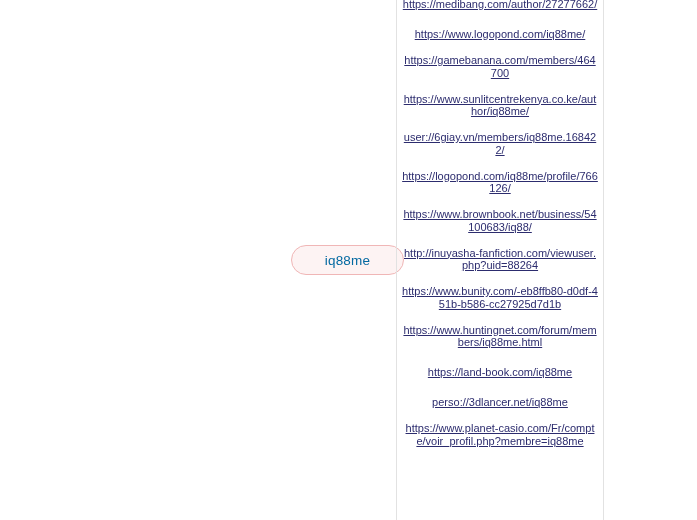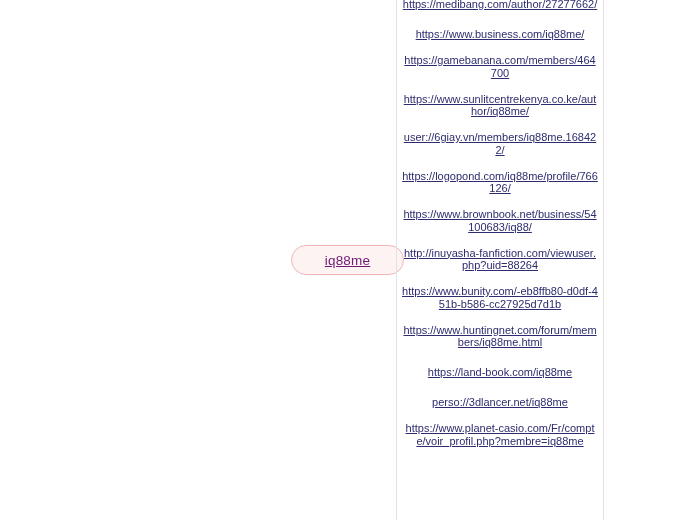--- a/index.html
+++ b/index.html
@@ -69,41 +69,40 @@
     border-radius: 16px;
     background: #fdf3f3;
     box-sizing: border-box;
     display: flex;
     align-items: center;
     justify-content: center;
   }
 
   #badge-label {
     font-size: 13.5px;
-    color: #701a75;
+    color: #0369a1;
     letter-spacing: 0.2px;
-    text-decoration: underline;
   }
 </style>
 </head>
 <body>
 
 <div id="page">
 
   <div id="badge">
     <span id="badge-label">iq88me</span>
   </div>
 
   <div id="link-column">
 
     <div class="link-row">
       <a href="#">https://medibang.com/author/27277662/</a>
     </div>
     <div class="link-row">
-      <a href="#">https://www.business.com/iq88me/</a>
+      <a href="#">https://www.logopond.com/iq88me/</a>
     </div>
     <div class="link-row">
       <a href="#">https://gamebanana.com/members/464700</a>
     </div>
     <div class="link-row">
       <a href="#">https://www.sunlitcentrekenya.co.ke/author/iq88me/</a>
     </div>
     <div class="link-row">
       <a href="#">user://6giay.vn/members/iq88me.168422/</a>
     </div>

